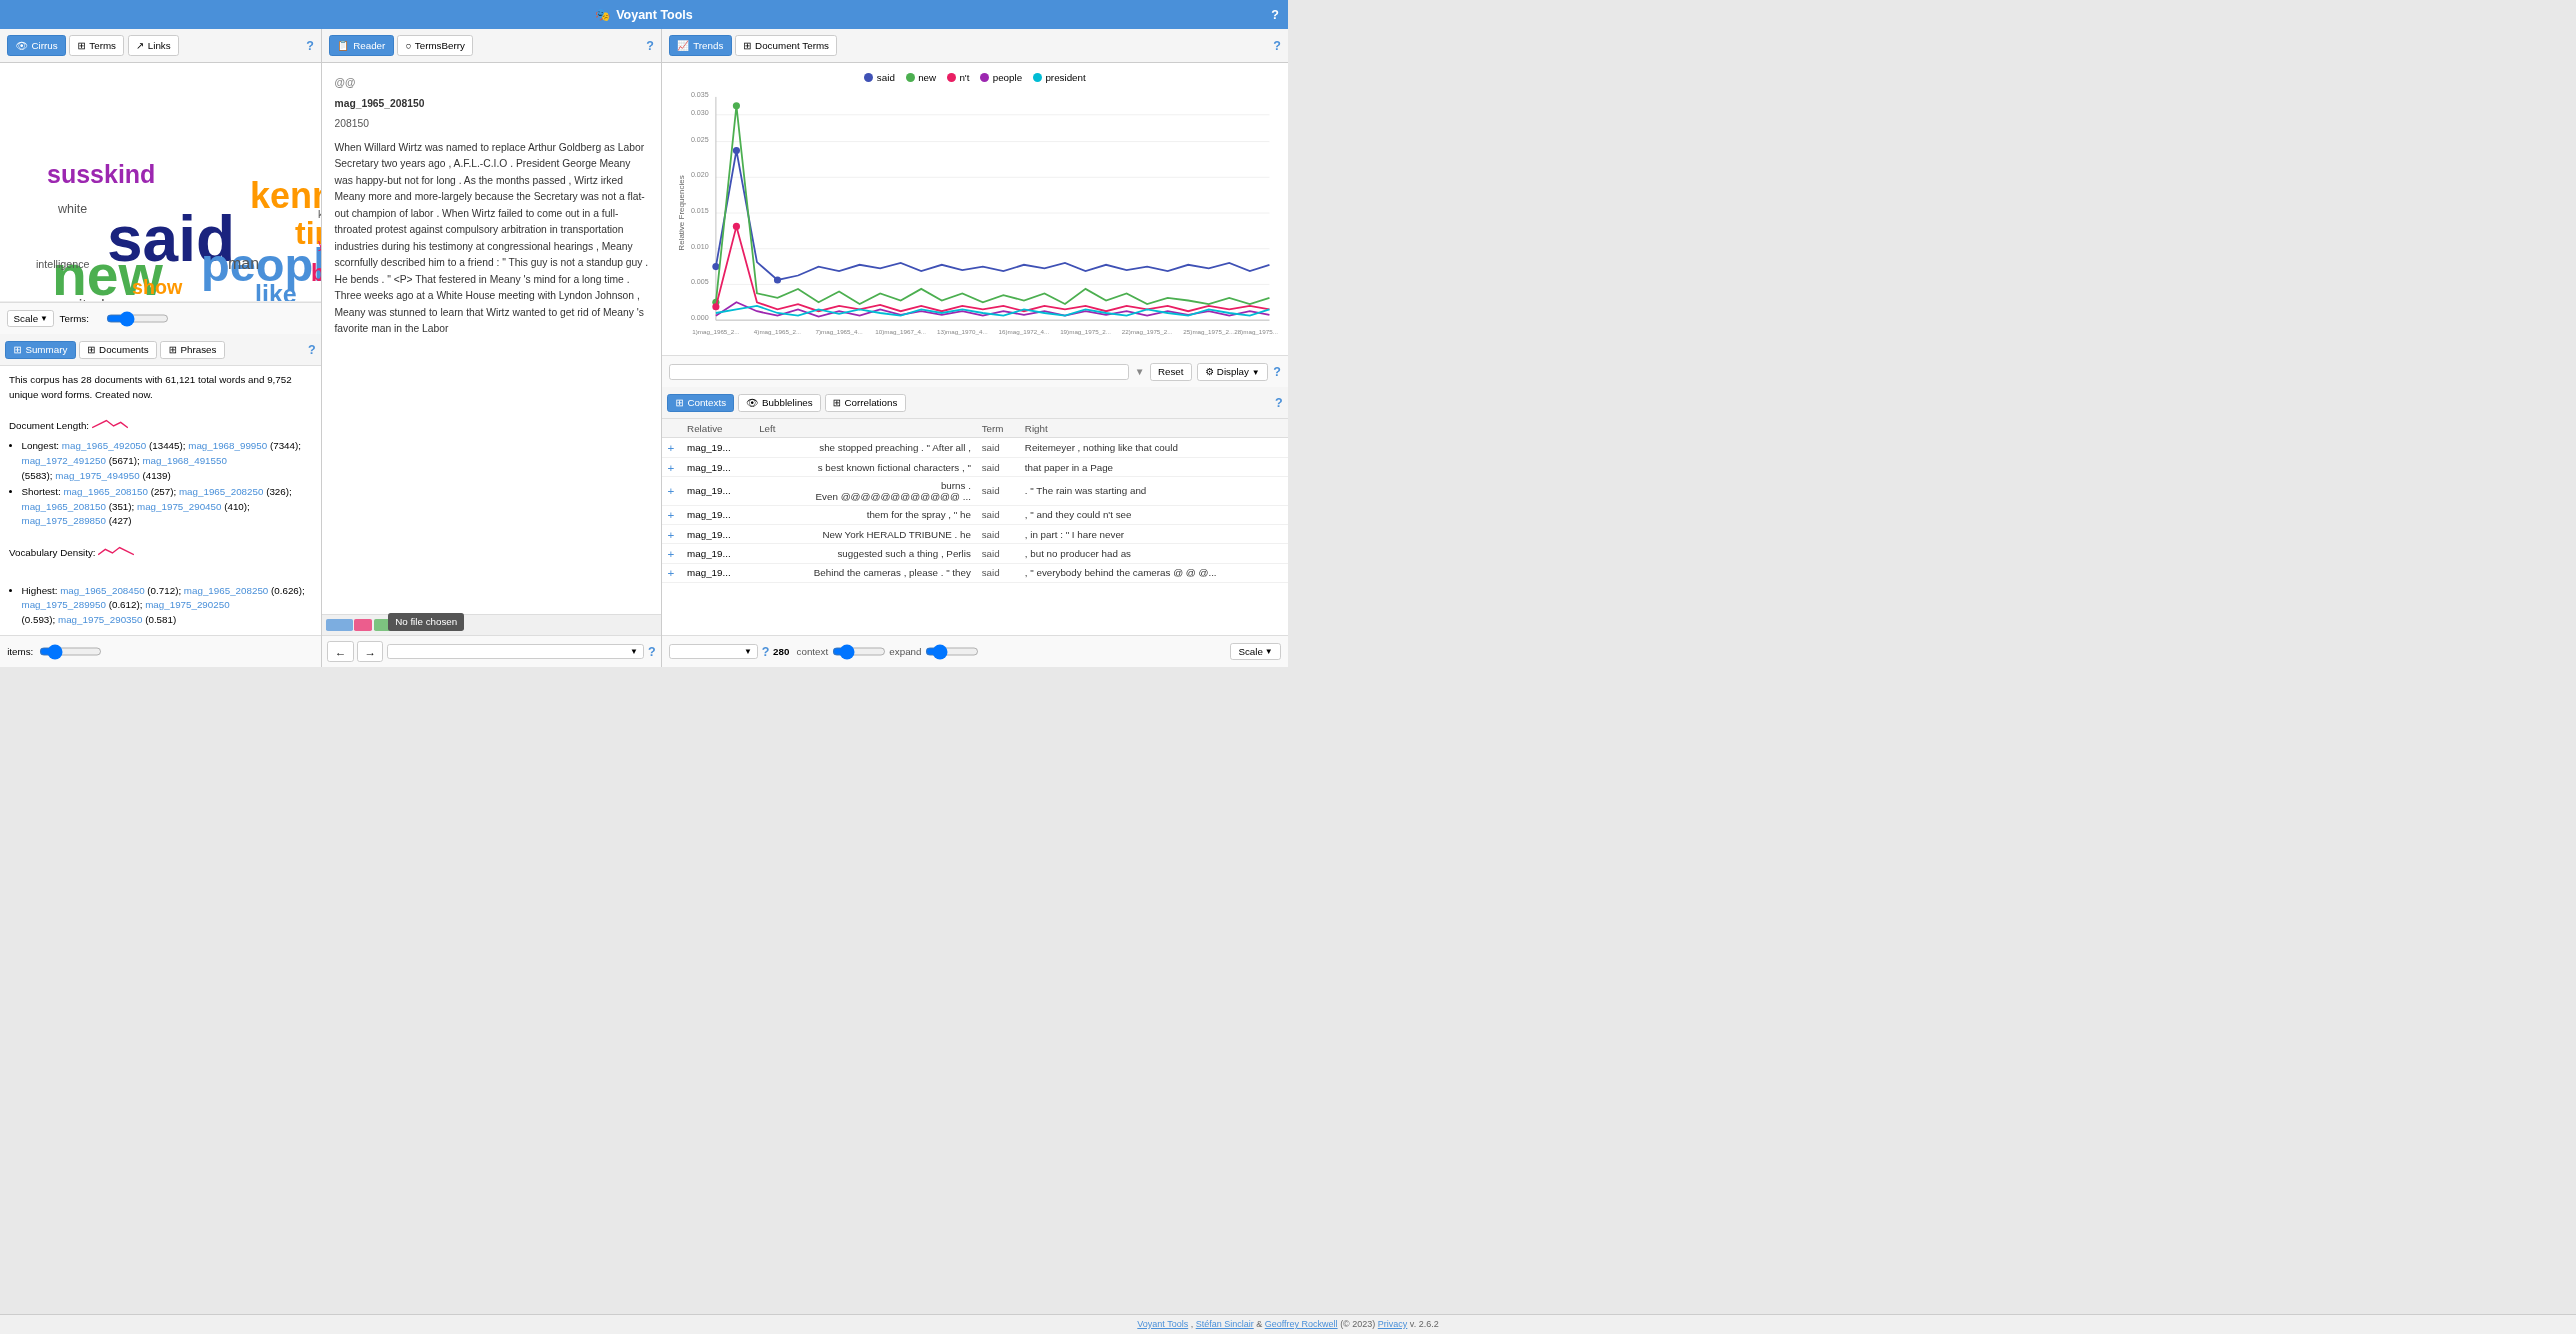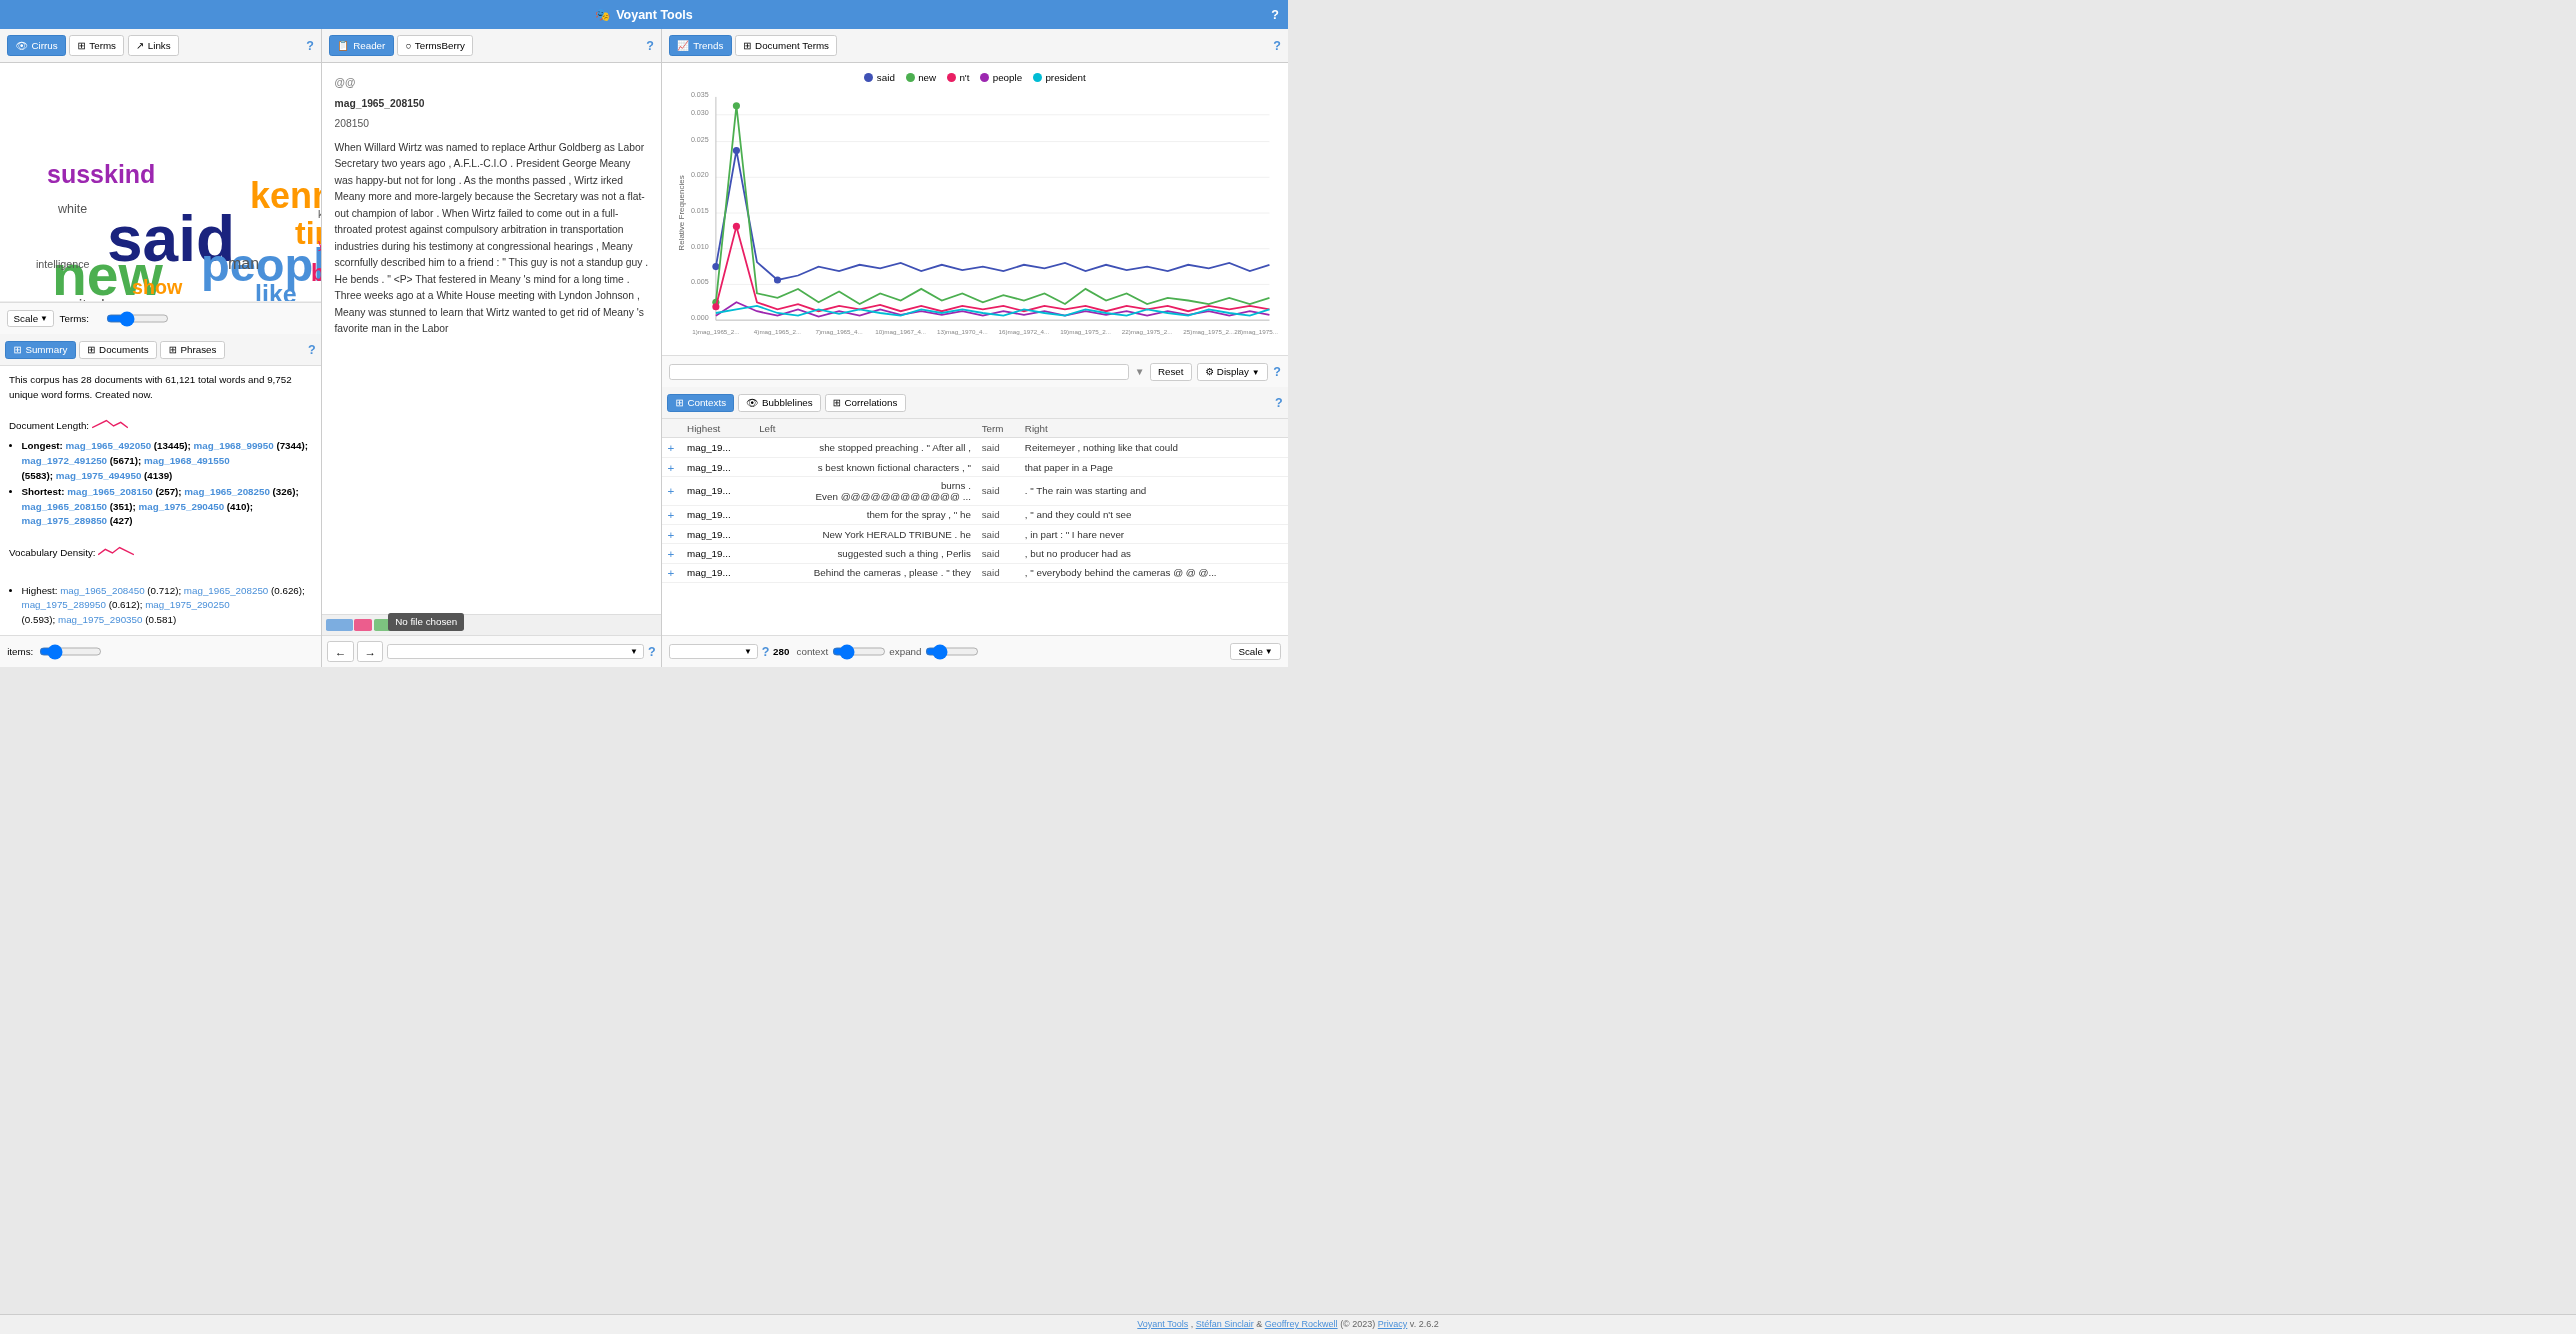--- a/index.html
+++ b/index.html
@@ -494,21 +494,21 @@
       <div class="summary-content">
         <p>This corpus has 28 documents with 61,121 total words and 9,752 unique word forms. Created now.</p>
         <br>
         <p><strong>Document Length:</strong>
           <span class="mini-chart">
             <svg width="36" height="14.3" viewBox="0 0 40 16">
                 <polyline points="0,12 8,8 16,4 24,10 32,6 40,12" fill="none" stroke="#e91e63" stroke-width="1.5"></polyline>
               </svg>
           </span>
         </p>
-        <ul style="margin-left:12.5px; margin-top:2.7px;font-weight:bold;">
+        <ul style="margin-left:12.5px; margin-top:2.7px;">
           <li>
             <span>Longest:</span>
             <span> </span>
             <a href="#">mag_1965_492050</a> (13445); 
             <a href="#">mag_1968_99950</a> (7344); 
             <a href="#">mag_1972_491250</a> (5671); 
             <a href="#">mag_1968_491550</a><br>
             (5583); <a href="#">mag_1975_494950</a> (4139)
           </li>
           <li style="margin-top:1.8px;">
@@ -689,21 +689,21 @@
           <span>⊞</span>
           <span>Correlations</span>
         </button>
         <span class="toolbar-help">?</span>
       </div>
       <div class="contexts-table">
         <table>
           <thead>
             <tr>
               <th style="width:19.7px;"></th>
-              <th>Highest</th>
+              <th>Relative</th>
               <th>Left</th>
               <th>Term</th>
               <th>Right</th>
             </tr>
           </thead>
           <tbody id="contexts-tbody">
           <tr>
     <td><span class="expand-btn">+</span></td>
     <td>mag_19...</td>
     <td class="left-cell">she stopped preaching . " After all ,</td>

